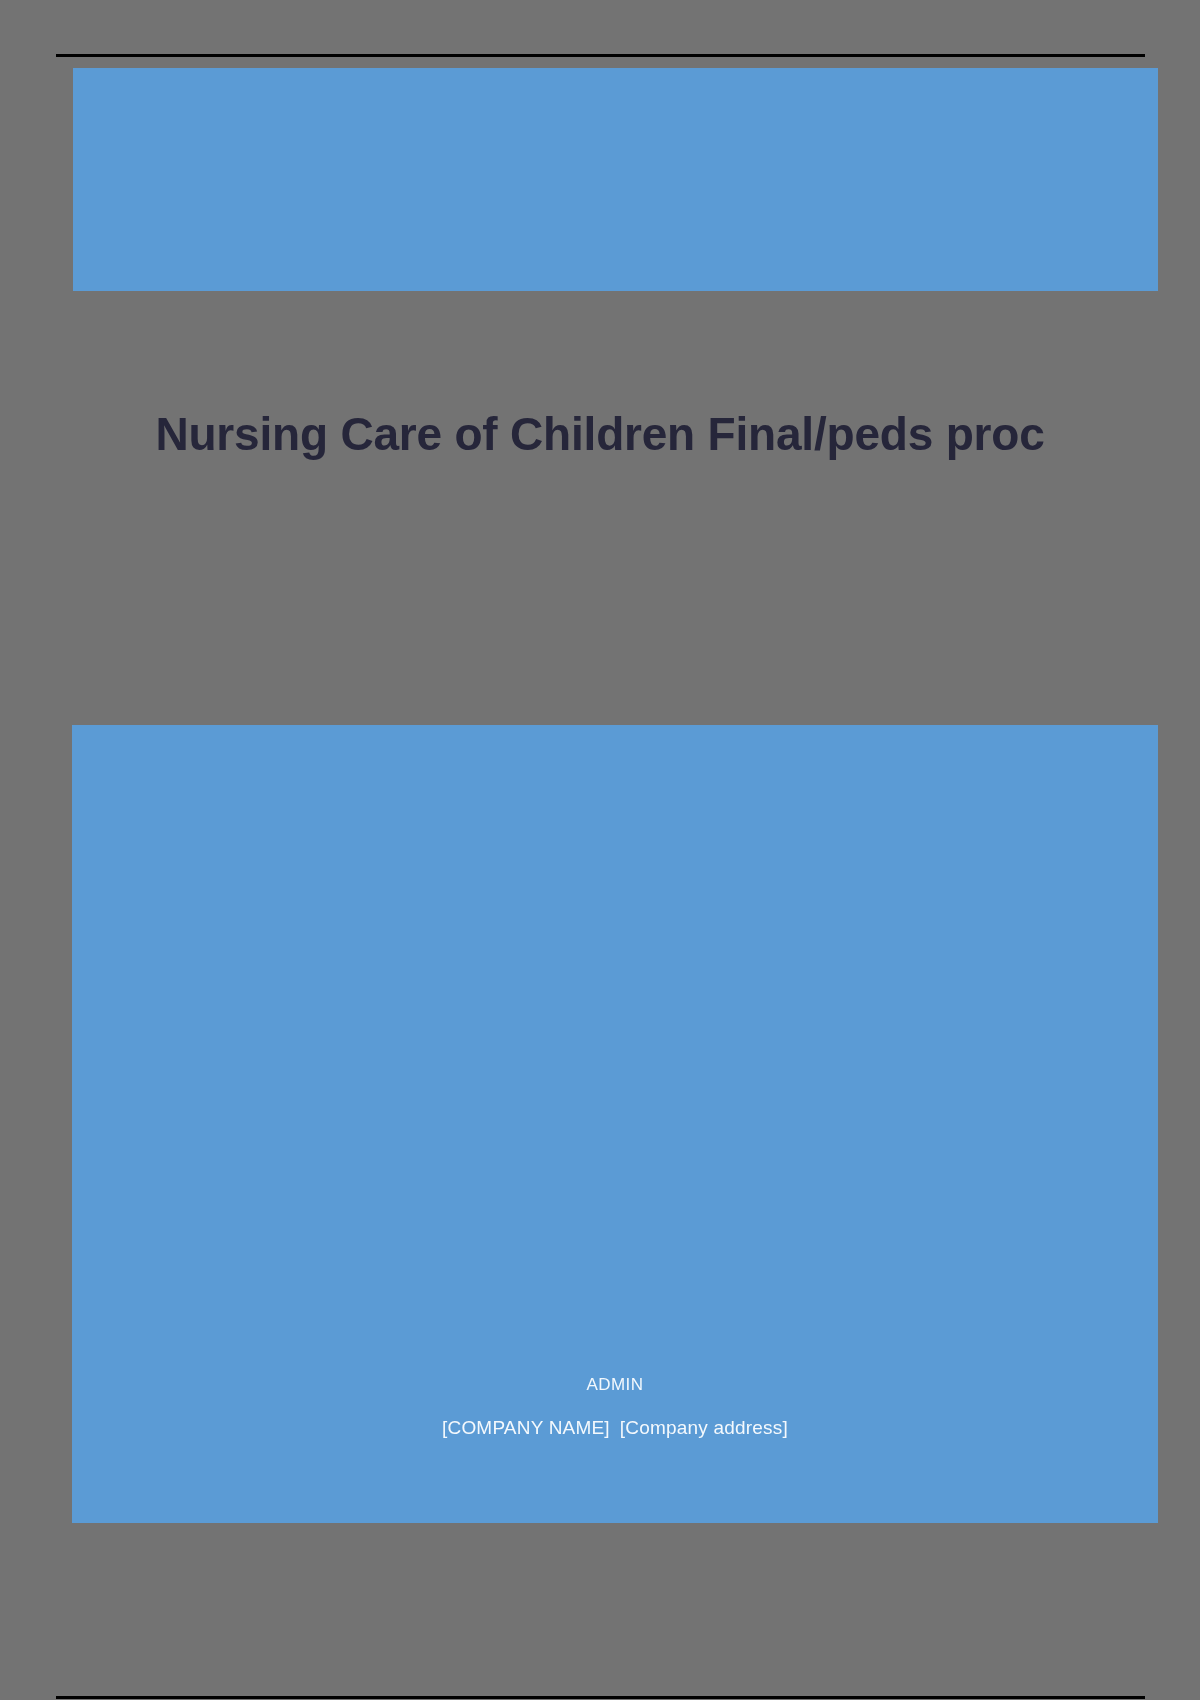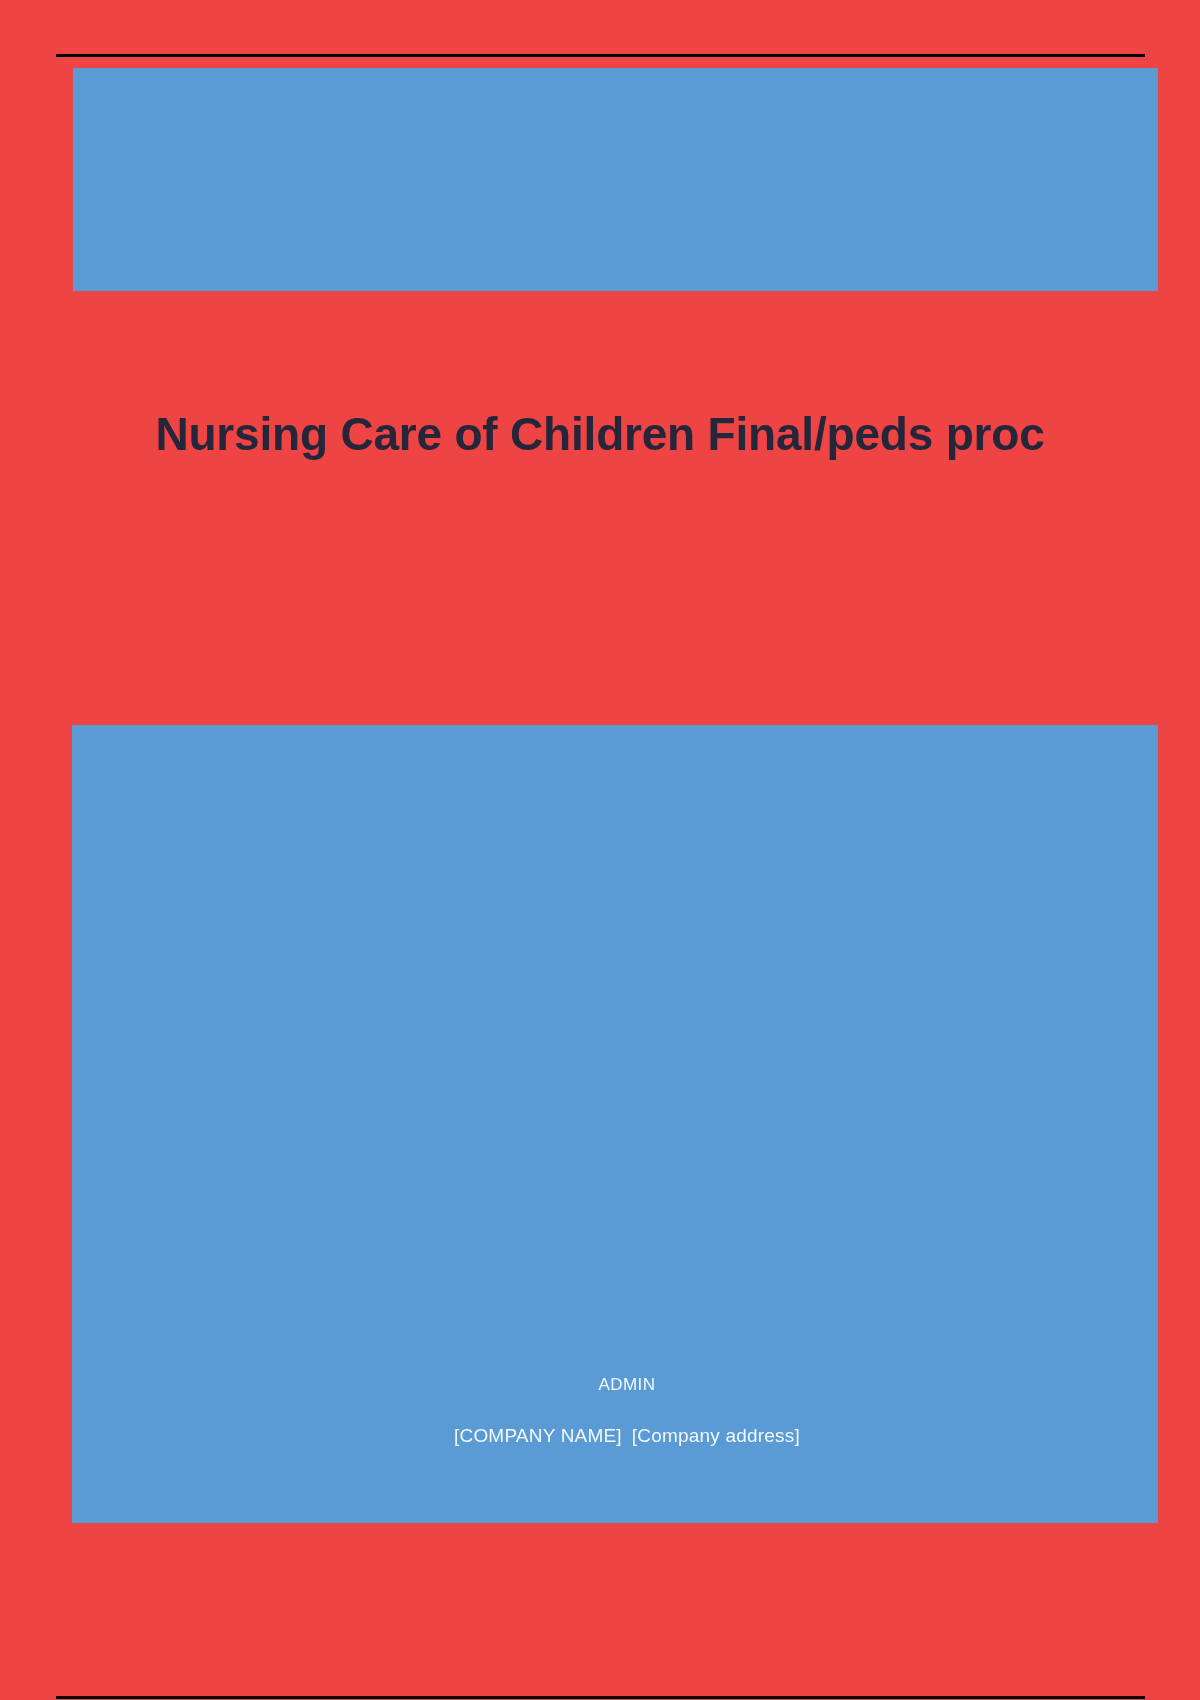--- a/index.html
+++ b/index.html
@@ -10,21 +10,21 @@
   }
 
   body {
     font-family: "Liberation Sans", sans-serif;
   }
 
   .page {
     position: relative;
     width: 1200px;
     height: 1700px;
-    background: #ef4444;
+    background: #737373;
     overflow: hidden;
     margin: 0 auto;
   }
 
   
   .rule {
     position: absolute;
     left: 56px;
     width: 1089px;
     height: 3px;
@@ -71,32 +71,31 @@
   }
 
   
   .imprint {
     position: absolute;
     left: 72px;
     top: 1372px;
     width: 1086px;
     text-align: center;
     color: #ffffff;
-    padding-left: 12px;
   }
 
   .imprint-author {
     font-size: 17px;
     line-height: 26px;
     letter-spacing: 0.4px;
     color: #f2f8fd;
   }
 
   .imprint-company {
-    margin-top: 24px;
+    margin-top: 16px;
     font-size: 19px;
     line-height: 28px;
     letter-spacing: 0.2px;
     color: #f4f9fd;
   }
 
   .imprint-company .sep {
     display: inline-block;
     width: 10px;
   }

